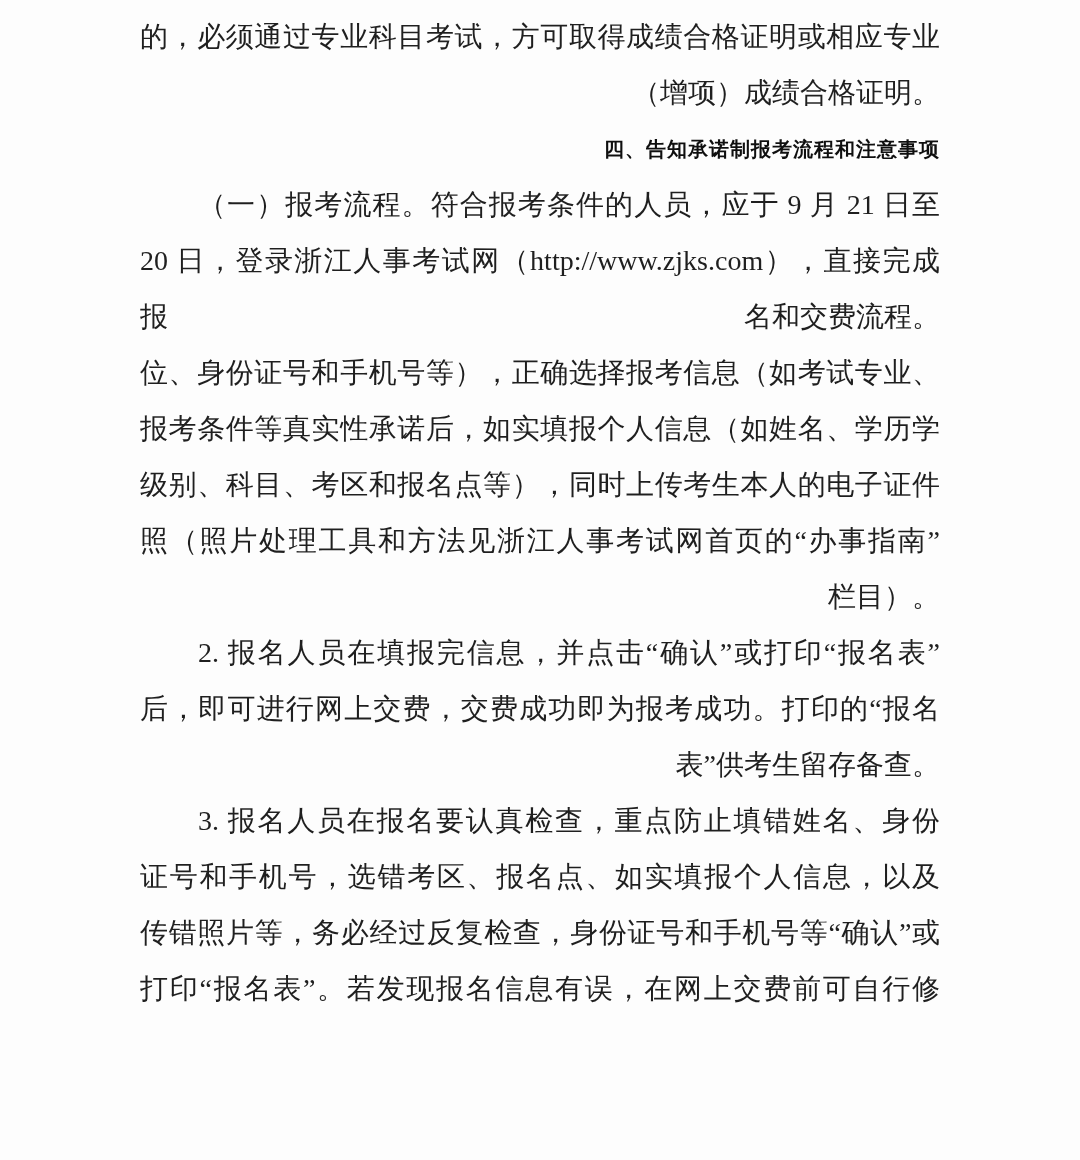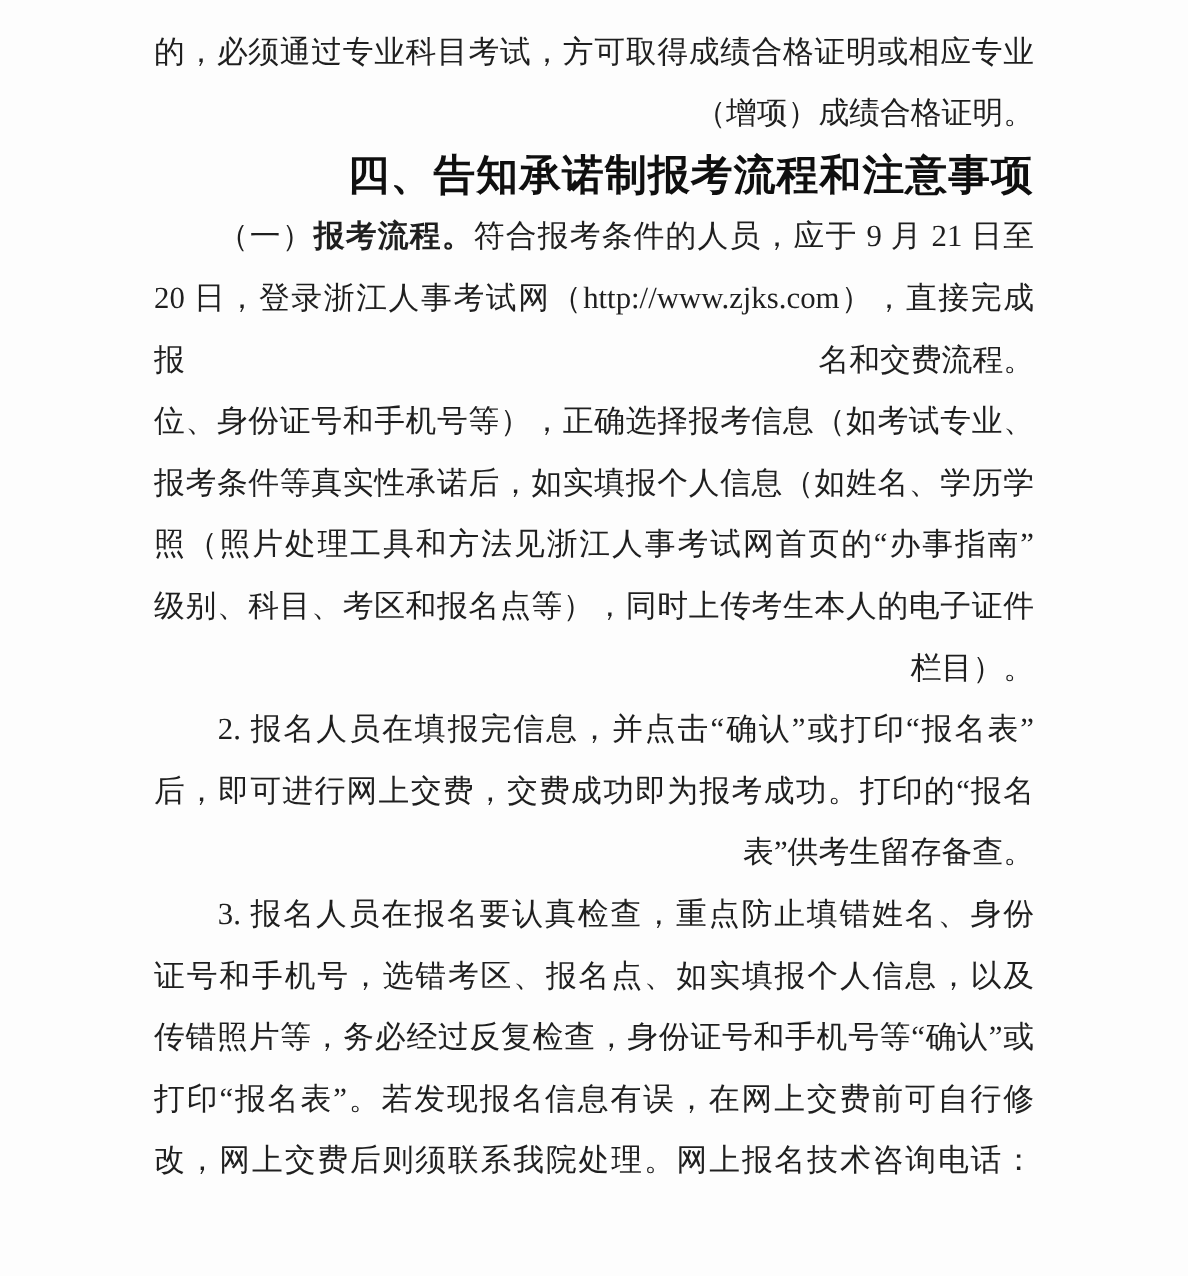--- a/index.html
+++ b/index.html
@@ -16,21 +16,21 @@
     width: 1080px;
     height: 1160px;
     background: #fdfdfd;
   }
 
   .content {
     position: absolute;
     left: 140px;
     top: 0;
     width: 800px;
-    padding-top: 20px;
+    padding-top: 9px;
     color: #1f1f1f;
     font-family: "Liberation Serif", "DejaVu Serif", serif;
     font-size: 28px;
   }
 
   .line {
     width: 800px;
     line-height: 56px;
     height: 56px;
     white-space: nowrap;
@@ -42,52 +42,51 @@
     white-space: normal;
     text-align: justify;
     text-align-last: justify;
   }
 
   .ind { text-indent: 58px; }
 
   .heading {
     font-family: "Liberation Sans", "DejaVu Sans", sans-serif;
     font-weight: 700;
-    font-size: 38px;
+    font-size: 20px;
     color: #0f0f0f;
     letter-spacing: 1px;
   }
 
-  .b { font-weight: 700; }
+  .b { font-weight: 400; }
 </style>
 </head>
 <body>
 
 <div class="page">
   <div class="content">
 
     <div class="line j">的，必须通过专业科目考试，方可取得成绩合格证明或相应专业</div>
     <div class="line">（增项）成绩合格证明。</div>
 
     <div class="line heading ind">四、告知承诺制报考流程和注意事项</div>
 
     <div class="line j ind"><span>（一）</span><span class="b">报考流程。</span><span>符合报考条件的人员，应于 9 月 21 日至</span></div>
     <div class="line j">20 日，登录浙江人事考试网（http://www.zjks.com），直接完成报</div>
     <div class="line">名和交费流程。</div>
 
     <div class="line j">位、身份证号和手机号等），正确选择报考信息（如考试专业、</div>
     <div class="line j">报考条件等真实性承诺后，如实填报个人信息（如姓名、学历学</div>
+    <div class="line j">级别、科目、考区和报名点等），同时上传考生本人的电子证件</div>
     <div class="line j">照（照片处理工具和方法见浙江人事考试网首页的“办事指南”</div>
-    <div class="line j">级别、科目、考区和报名点等），同时上传考生本人的电子证件</div>
     <div class="line">栏目）。</div>
 
     <div class="line j ind">2. 报名人员在填报完信息，并点击“确认”或打印“报名表”</div>
     <div class="line j">后，即可进行网上交费，交费成功即为报考成功。打印的“报名</div>
     <div class="line">表”供考生留存备查。</div>
 
     <div class="line j ind">3.  报名人员在报名要认真检查，重点防止填错姓名、身份</div>
     <div class="line j">证号和手机号，选错考区、报名点、如实填报个人信息，以及</div>
     <div class="line j">传错照片等，务必经过反复检查，身份证号和手机号等“确认”或</div>
     <div class="line j">打印“报名表”。若发现报名信息有误，在网上交费前可自行修</div>
-    <div class="line j">改，网上交费后则须联系我院处理。网上报名技术咨询电话：</div>
 
   </div>
 </div>
 
 </body></html>

